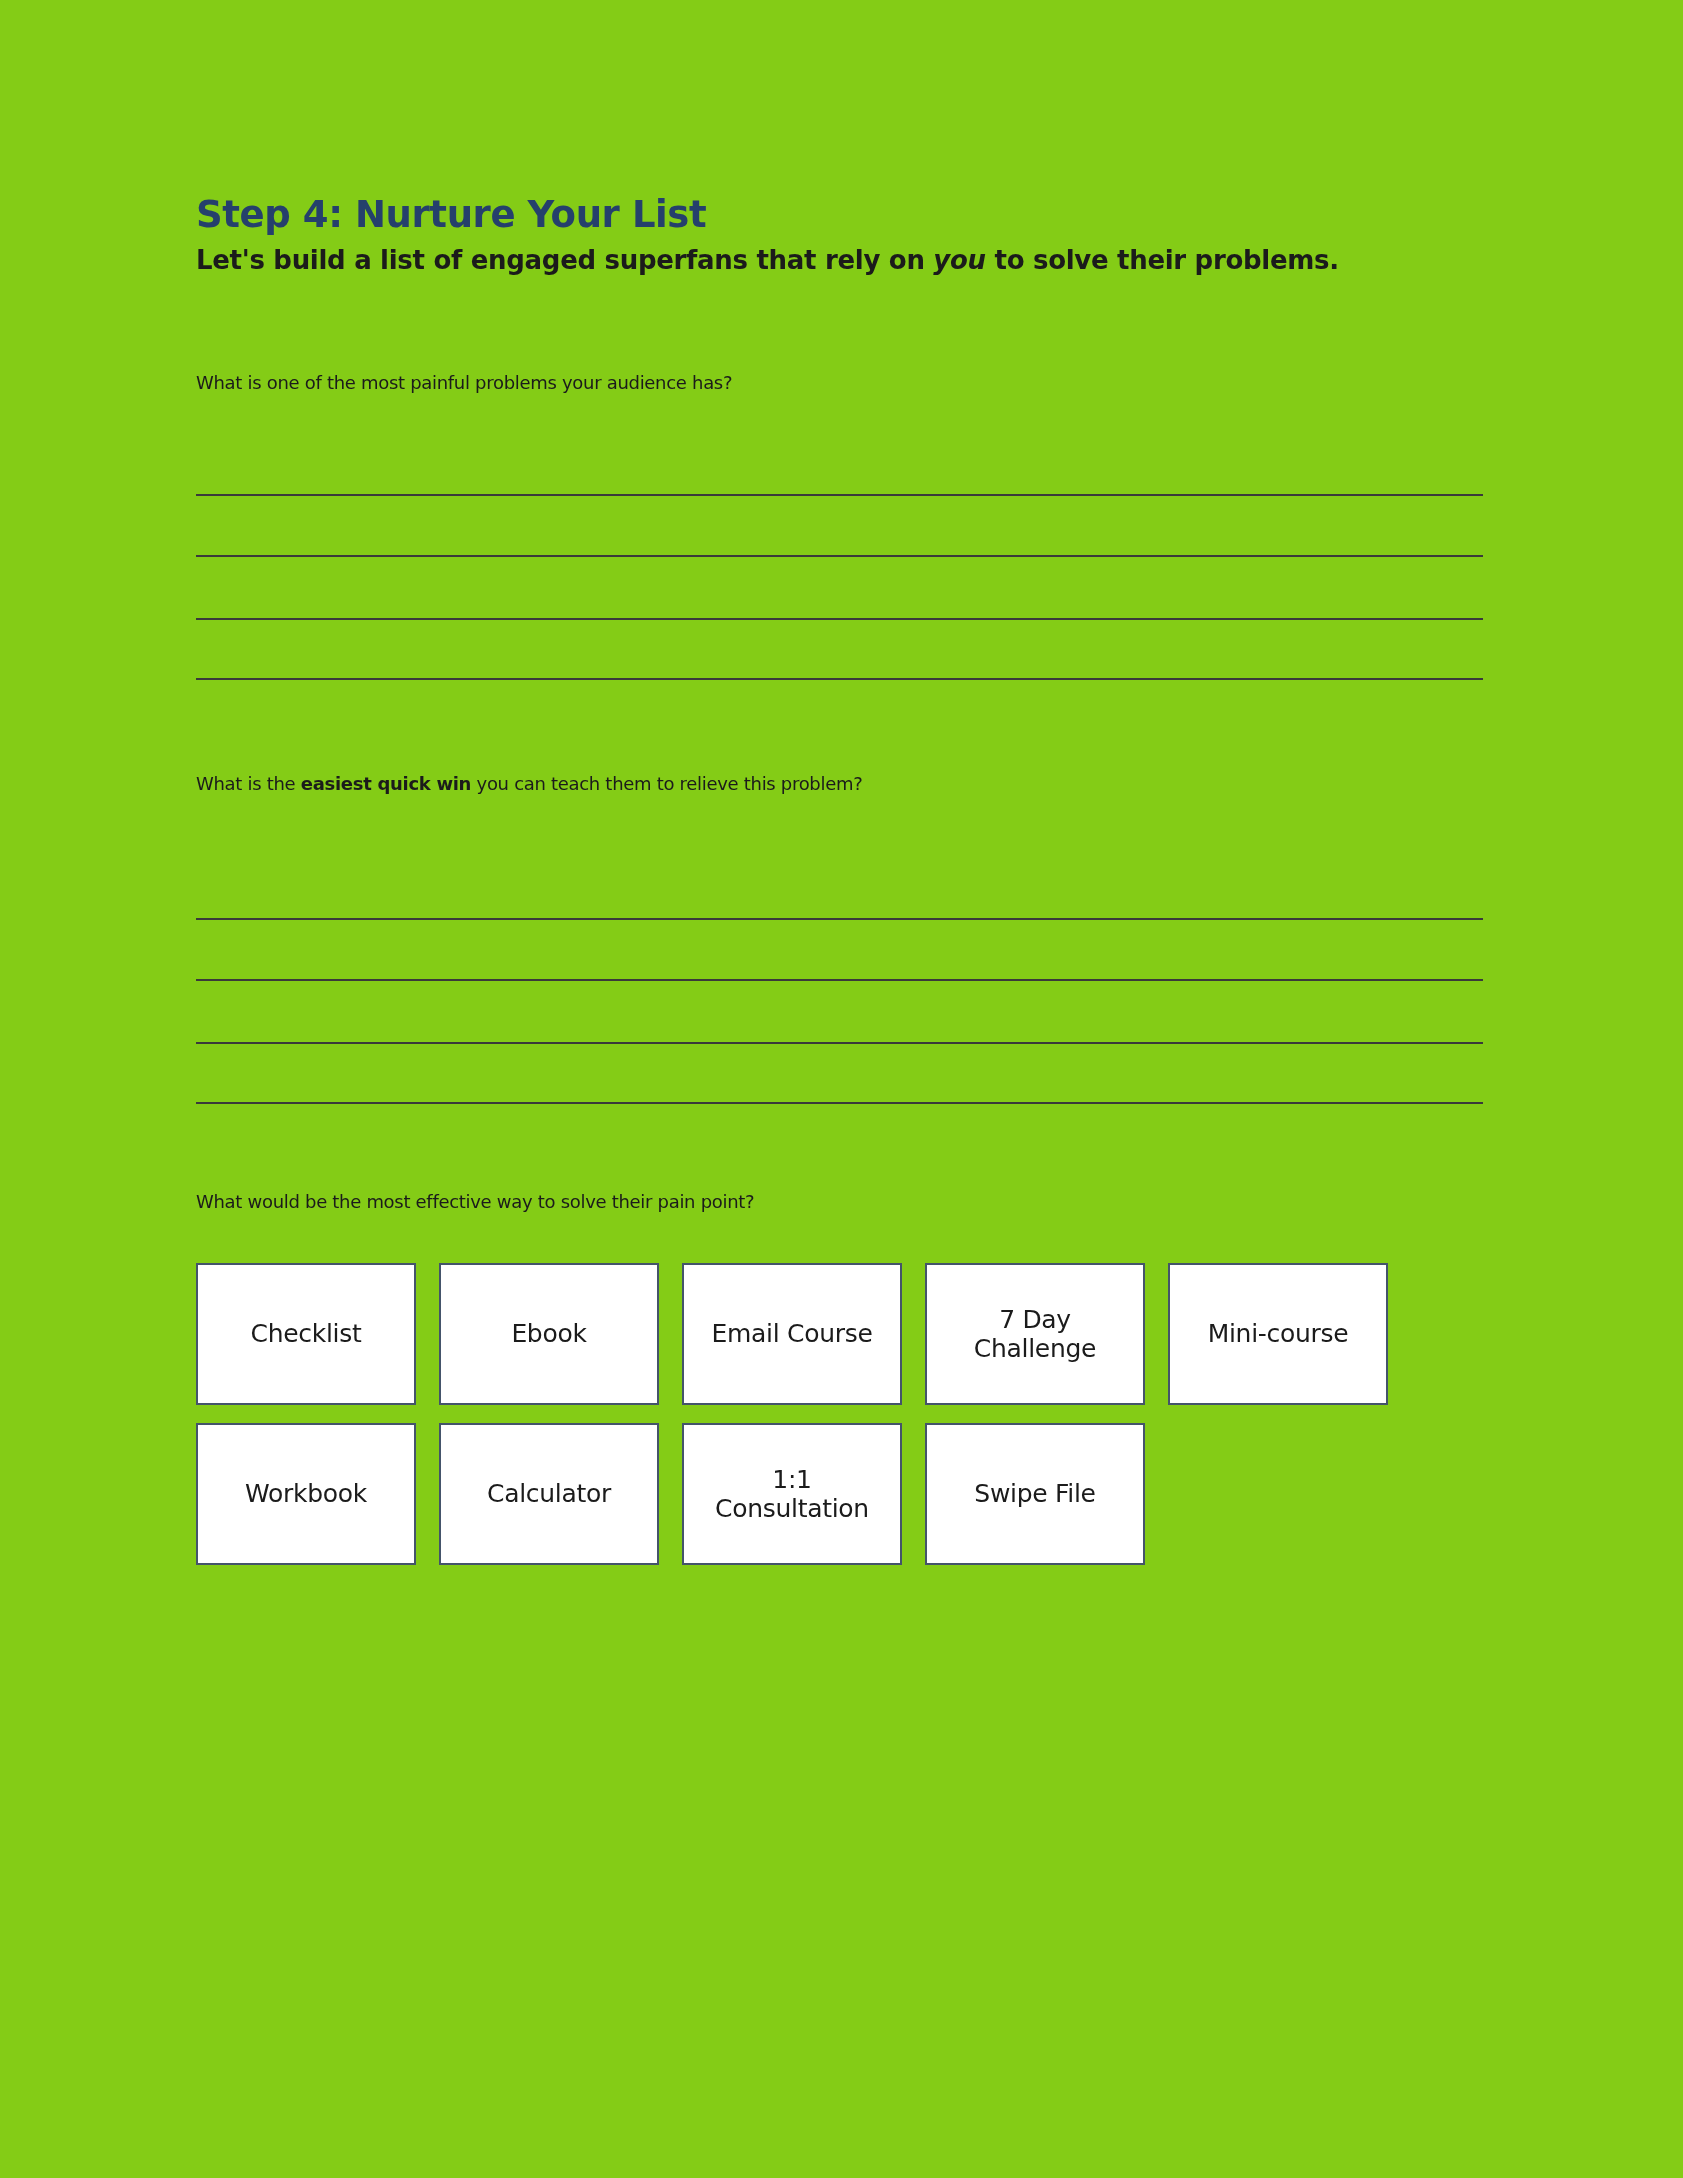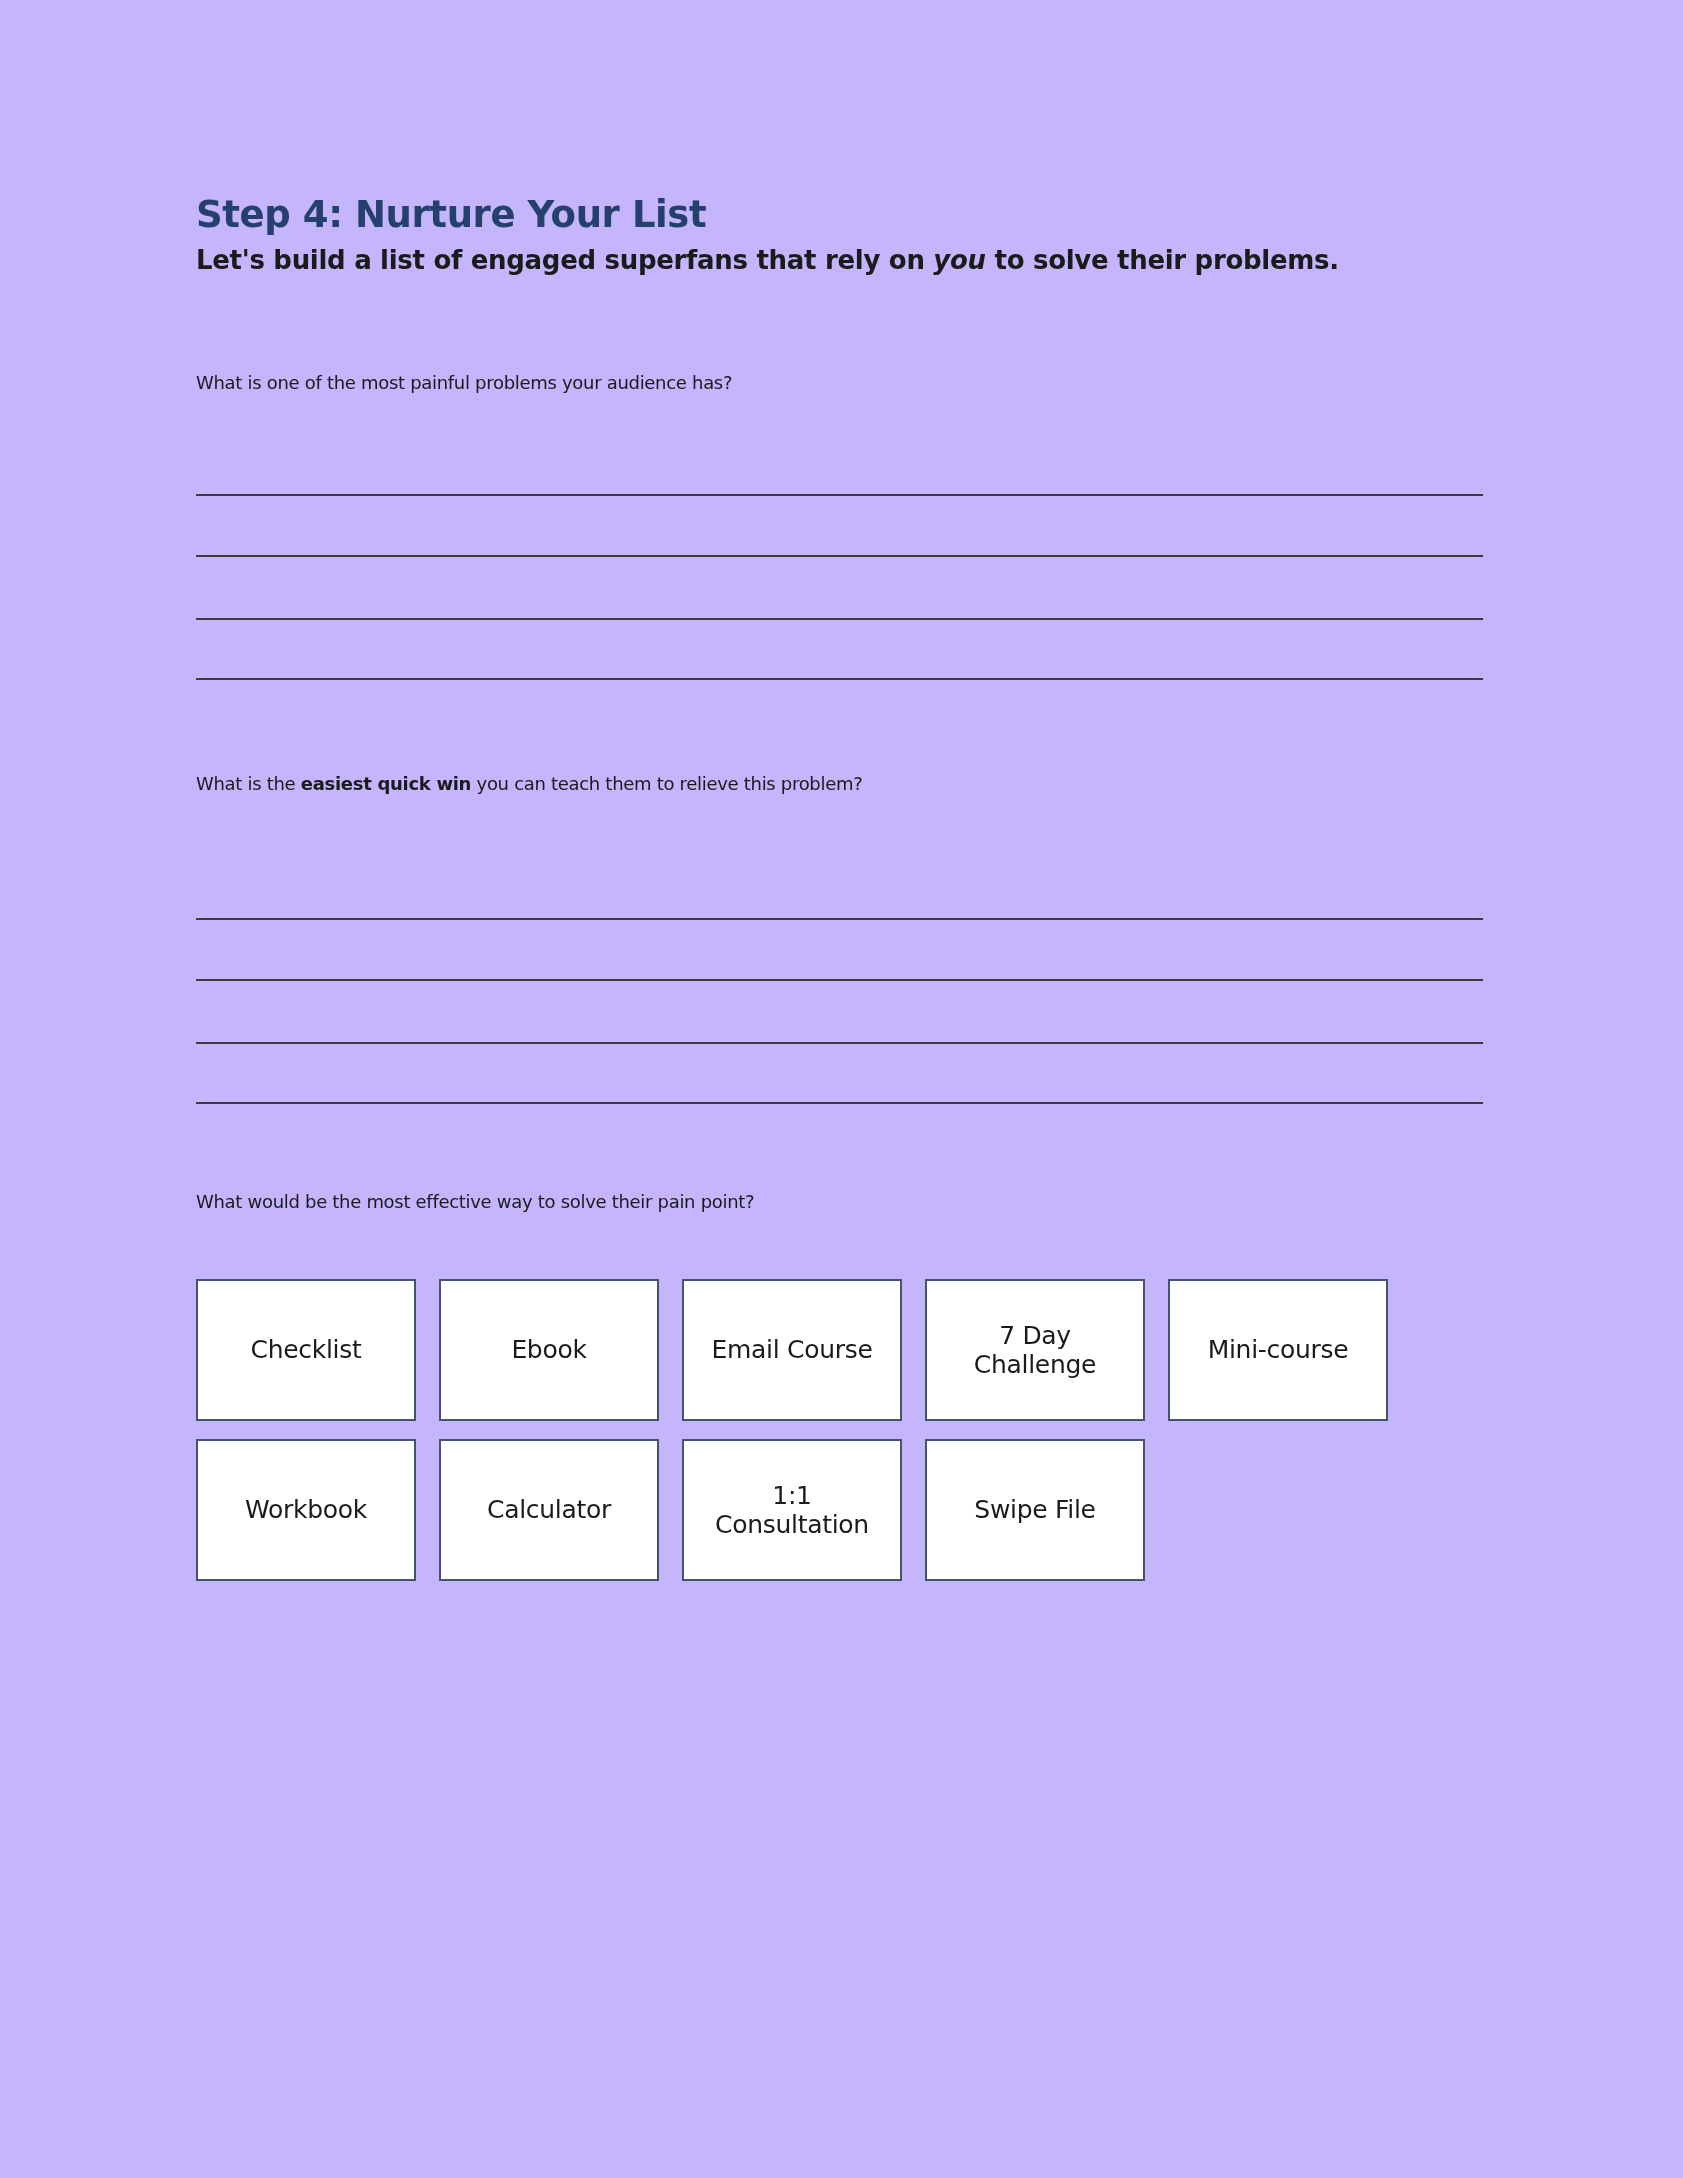--- a/index.html
+++ b/index.html
@@ -14,21 +14,21 @@
     font-family: "Liberation Sans", sans-serif;
     -webkit-font-smoothing: antialiased;
   }
 
   .page {
     position: absolute;
     left: 0;
     top: 0;
     width: 1683px;
     height: 2178px;
-    background: #c4b5fd;
+    background: #84cc16;
     overflow: hidden;
   }
 
   .content {
     position: absolute;
     left: 196px;
     top: 194px;
     width: 1289px;
   }
 
@@ -99,21 +99,21 @@
   .rule-line.l3 { top: 124px; }
   .rule-line.l4 { top: 184px; }
 
   .lines-offset-1 { position: absolute; left: 0; top: 123px; }
   .lines-offset-2 { position: absolute; left: 0; top: 146px; }
 
   
   .option-grid {
     position: absolute;
     left: 0;
-    top: 89px;
+    top: 73px;
     width: 1192px;
     display: grid;
     grid-template-columns: repeat(5, 220px);
     grid-auto-rows: 142px;
     column-gap: 23px;
     row-gap: 18px;
   }
 
   .option-box {
     border: 2.4px solid #44546a;

